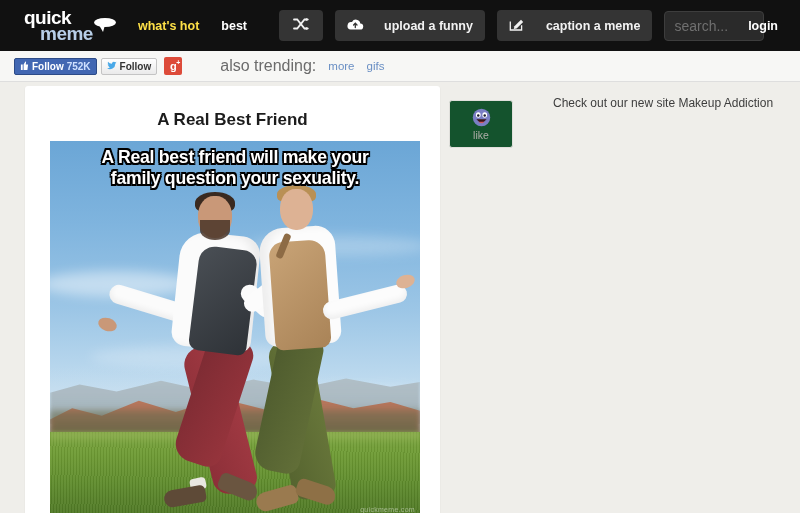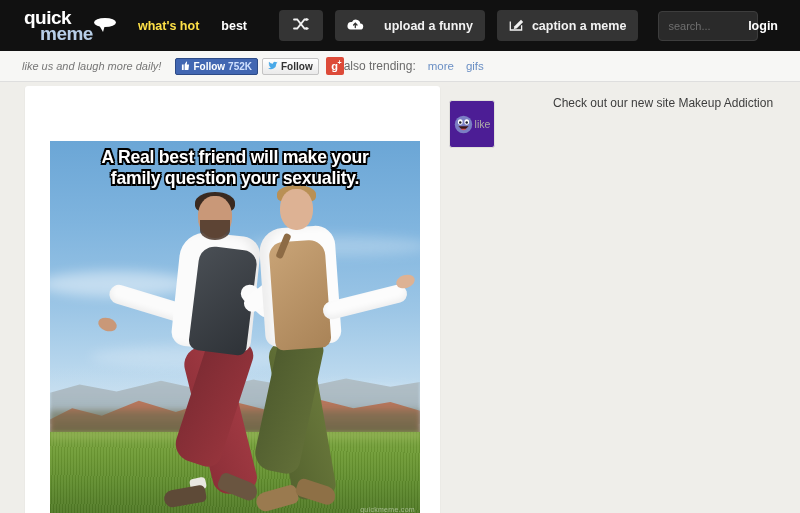--- a/index.html
+++ b/index.html
@@ -70,31 +70,31 @@
     font-family: "Liberation Sans", sans-serif;
     height: 31px;
     display: inline-flex;
     align-items: center;
     justify-content: center;
     cursor: pointer;
     padding: 0 12px;
   }
   .btn-shuffle { margin-left: 32px; width: 44px; padding: 0; }
   .btn-upload  { margin-left: 12px; gap: 20px; }
-  .btn-caption { margin-left: 12px; gap: 7px; }
+  .btn-caption { margin-left: 12px; gap: 21px; }
 
   .search-box {
-    margin-left: 20px;
+    margin-left: 12px;
     width: 100px;
     height: 30px;
     background: #2a2a2a;
     border: 1px solid #3d3d3d;
     border-radius: 4px;
     color: #f97316;
-    font-size: 11px;
+    font-size: 14px;
     font-family: "Liberation Sans", sans-serif;
     padding: 0 9px;
     outline: none;
   }
   .search-box::placeholder { color: #6f6f6f; }
 
   .login-link {
     position: absolute;
     right: 22px;
     color: #ffffff;
@@ -149,21 +149,22 @@
     background: #dd4b39;
     border-radius: 2px;
     color: #ffffff;
     font-size: 11px; font-weight: bold;
     display: inline-flex; align-items: center; justify-content: center;
     cursor: pointer;
     position: relative;
   }
   .gp-btn sup { font-size: 7px; position: absolute; top: 2px; right: 2px; }
   .trending-label {
-    font-size: 12px;
+    margin-left: 38px;
+    font-size: 16px;
     color: #6b6b6b;
   }
   .trending-link {
     margin-left: 12px;
     font-size: 11.5px;
     color: #6a8fc4;
     text-decoration: none;
     cursor: pointer;
   }
 
@@ -446,27 +447,27 @@
     transform: rotate(18deg);
   }
 
   
   .votes {
     position: absolute;
     left: 449px; top: 100px;
     width: 46px;
   }
   .vote-btn {
-    width: 46px; height: 48px;
-    background: #4c1d95;
+    width: 64px; height: 48px;
+    background: #14532d;
     border: 1px solid #e0dfdb;
     border-radius: 3px;
     margin-bottom: 6px;
     display: flex;
-    flex-direction: row;
+    flex-direction: column;
     align-items: center;
     justify-content: center;
     gap: 2px;
     cursor: pointer;
   }
   .vote-label {
     font-size: 10.5px;
     color: #aeada8;
   }
   .face { width: 19px; height: 19px; display: block; }
@@ -525,21 +526,20 @@
     </span>
     <span>caption a meme</span>
   </button>
 
   <input class="search-box" type="text" placeholder="search..." style="">
 
   <a class="login-link">login</a>
 </div>
 
 <div class="subbar">
-  <span class="subbar-text">like us and laugh more daily!</span>
 
   <span class="fb-btn">
     <span>
       <svg width="9" height="9" viewBox="0 0 10 10">
           <path d="M1 4h2v6H1zM4 4l2-3.5 .8.4L6.4 4H9l-.8 6H4z" fill="#ffffff"></path>
         </svg>
     </span>
     <span>Follow</span>
     <span class="fb-count">752K</span>
   </span>
@@ -557,20 +557,21 @@
     <span>g</span>
     <sup>+</sup>
   </span>
 
   <span class="trending-label">also trending:</span>
   <a class="trending-link">more</a>
   <a class="trending-link">gifs</a>
 </div>
 
 <div class="card">
+  <h1 class="meme-title">A Real Best Friend</h1>
 
   <div class="meme-wrap">
     <div class="sky"></div>
     <div class="cloud c1"></div>
     <div class="cloud c2"></div>
     <div class="cloud c3"></div>
     <div class="cloud c4"></div>
 
     <div class="mtn-far"></div>
     <div class="mtn-red"></div>

